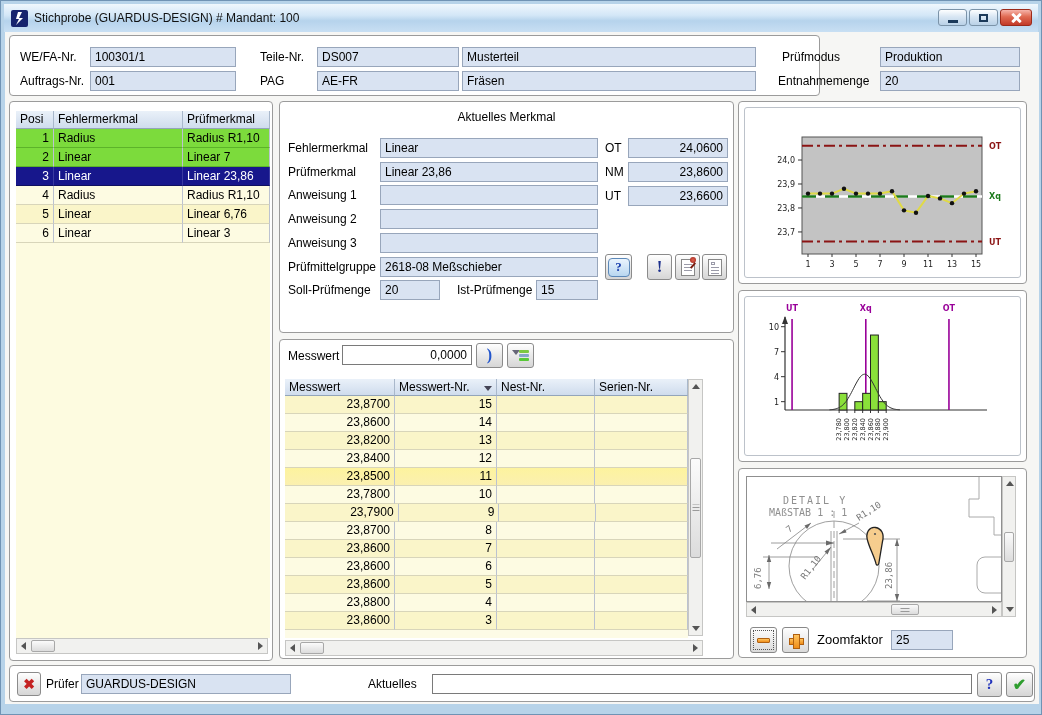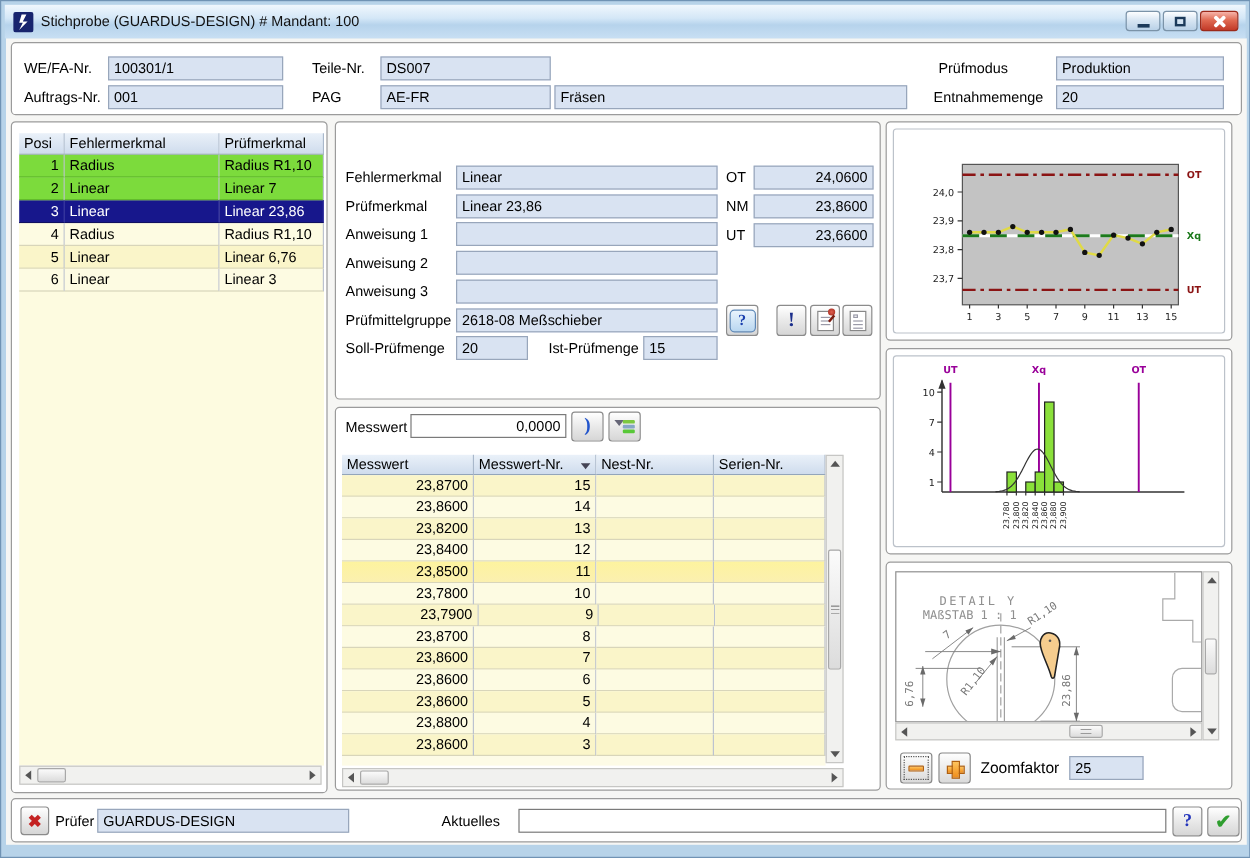--- a/index.html
+++ b/index.html
@@ -106,27 +106,28 @@
           <span class="glyph-max"></span>
         </span>
       <span class="wbtn close">
           <span class="glyph-x"></span>
         </span>
     </span>
   </div>
 
   <div class="client">
 
-    <div class="panel" style="left:4px;top:3px;width:1026px;height:61px;">
+    <div class="panel" style="left:4px;top:3px;width:811px;height:61px;">
       <span class="lbl" style="left:10px;top:14px;">WE/FA-Nr.</span>
       <input class="inp" style="left: 80px; top: 11px; width: 146px;" readonly="" value="100301/1">
       <span class="lbl" style="left:10px;top:38px;">Auftrags-Nr.</span>
       <input class="inp" style="left: 80px; top: 35px; width: 146px;" readonly="" value="001">
       <span class="lbl" style="left:250px;top:14px;">Teile-Nr.</span>
       <input class="inp" style="left: 307px; top: 11px; width: 142px;" readonly="" value="DS007">
+      <input class="inp" style="left: 452px; top: 11px; width: 294px;" readonly="" value="Musterteil">
       <span class="lbl" style="left:250px;top:38px;">PAG</span>
       <input class="inp" style="left: 307px; top: 35px; width: 142px;" readonly="" value="AE-FR">
       <input class="inp" style="left: 452px; top: 35px; width: 294px;" readonly="" value="Fräsen">
       <span class="lbl" style="left:772px;top:14px;">Prüfmodus</span>
       <input class="inp" style="left: 870px; top: 11px; width: 140px;" readonly="" value="Produktion">
       <span class="lbl" style="left:768px;top:38px;">Entnahmemenge</span>
       <input class="inp" style="left: 870px; top: 35px; width: 140px;" readonly="" value="20">
     </div>
 
     <div class="panel" style="left:4px;top:69px;width:264px;height:560px;">
@@ -169,20 +170,21 @@
           </div>
         </div>
       <div class="sbar" style="left:6px;top:536px;width:252px;height:16px;">
         <span class="tri left" style="left:4px;top:3px;"></span>
         <span class="tri right" style="right:4px;top:3px;"></span>
         <span class="sthumb" style="left:14px;top:1px;width:24px;height:12px;"></span>
       </div>
     </div>
 
     <div class="panel" style="left:274px;top:69px;width:455px;height:232px;">
+      <div class="lbl" style="left:0;right:0;top:8px;text-align:center;position:absolute;">Aktuelles Merkmal</div>
       <div id="current-rows">
           <div class="lbl" style="left: 8px; top: 39px; position: absolute;">Fehlermerkmal</div>
           <input class="inp" readonly="" value="Linear" style="left: 100px; top: 36px; width: 218px; position: absolute;">
           <div class="lbl" style="left: 8px; top: 62.7px; position: absolute;">Prüfmerkmal</div>
           <input class="inp" readonly="" value="Linear 23,86" style="left: 100px; top: 59.7px; width: 218px; position: absolute;">
           <div class="lbl" style="left: 8px; top: 86.4px; position: absolute; text-align: right;">Anweisung 1</div>
           <input class="inp" readonly="" style="left: 100px; top: 83.4px; width: 218px; position: absolute;">
           <div class="lbl" style="left: 8px; top: 110.1px; position: absolute;">Anweisung 2</div>
           <input class="inp" readonly="" style="left: 100px; top: 107.1px; width: 218px; position: absolute;">
           <div class="lbl" style="left: 8px; top: 133.8px; position: absolute;">Anweisung 3</div>

